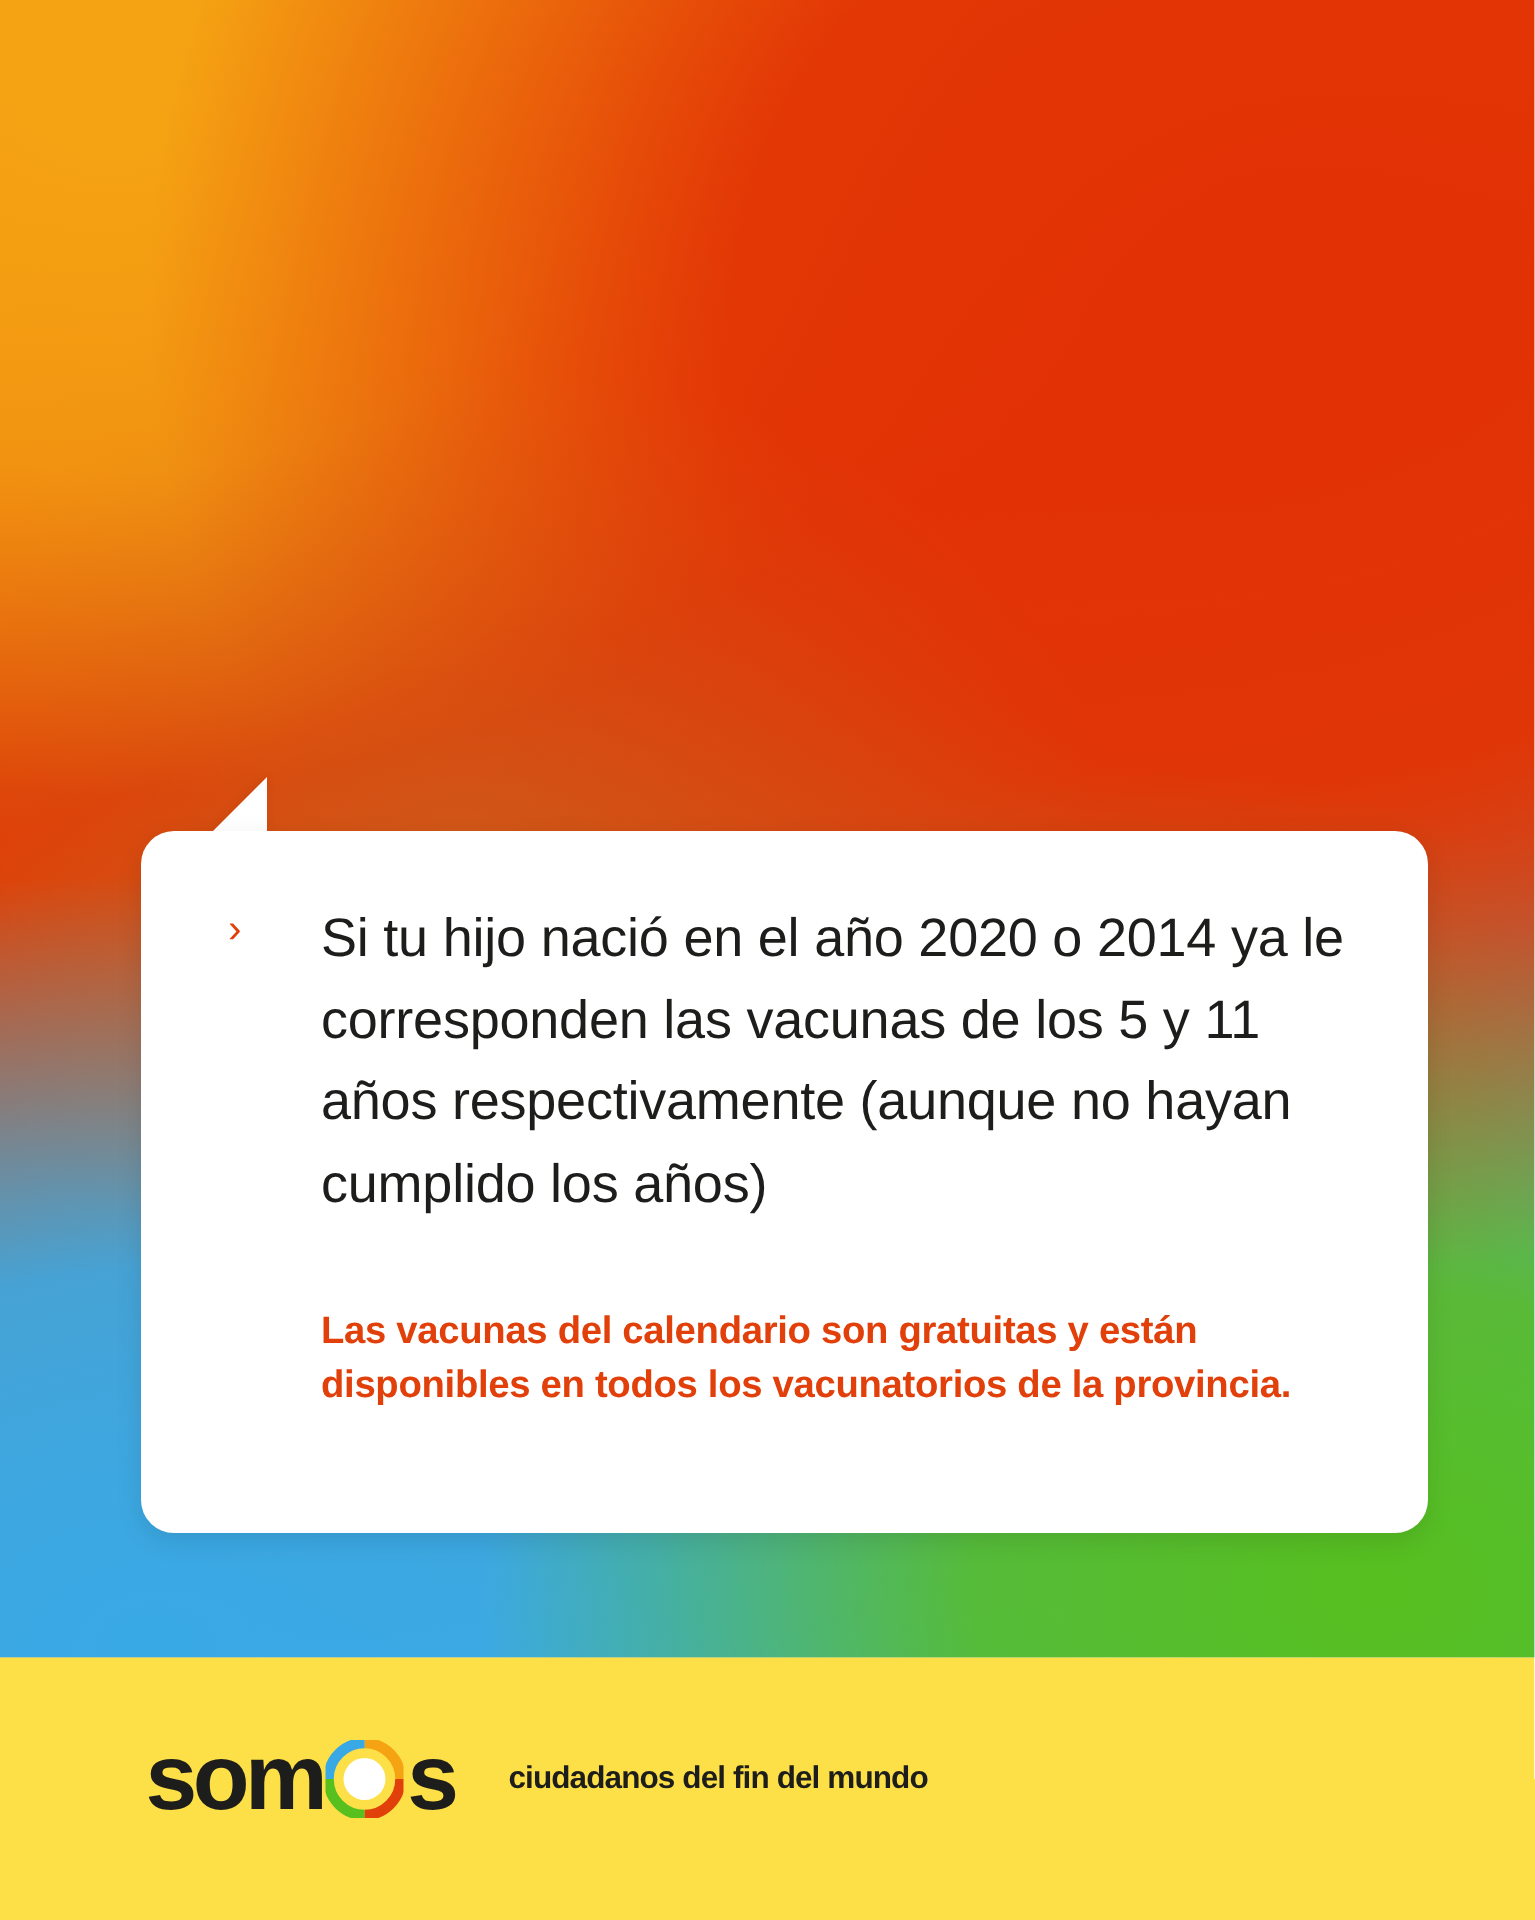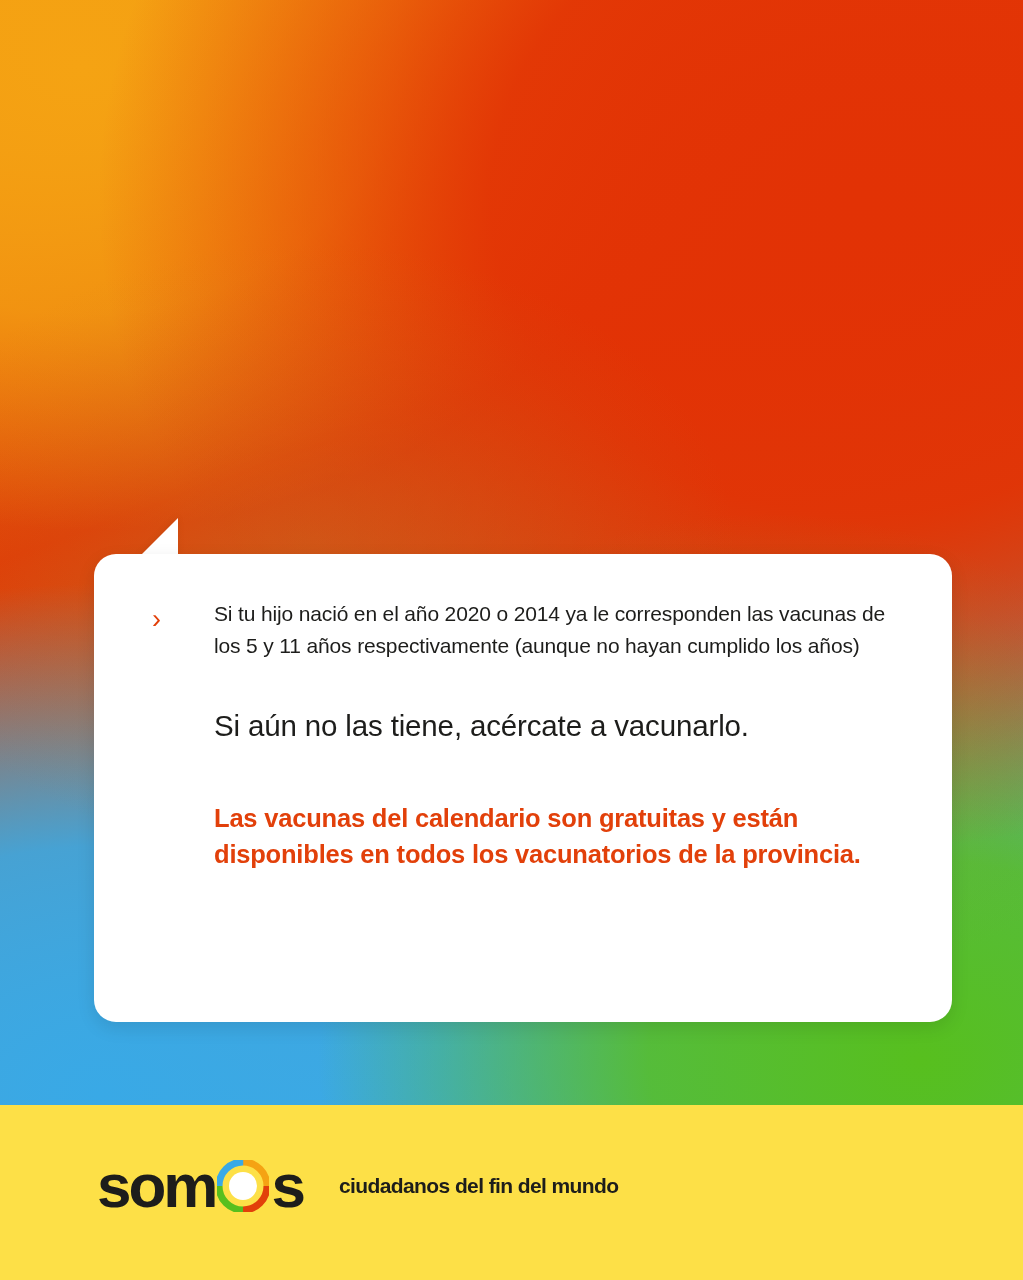--- a/index.html
+++ b/index.html
@@ -96,21 +96,21 @@
     top: 8px;
     color: #e2400a;
     font-size: 27px;
     line-height: 1;
     font-weight: 400;
   }
 
   .para-main {
     margin-left: 62px;
     color: #1d1d1b;
-    font-size: 21px;
+    font-size: 36px;
     line-height: 1.52;
     font-weight: 400;
     letter-spacing: -0.15px;
   }
 
   .para-second {
     margin-left: 62px;
     margin-top: 42px;
     color: #1d1d1b;
     font-size: 29.5px;
@@ -179,21 +179,20 @@
 
   <div class="art-panel"></div>
 
 
   <div class="callout-tail"></div>
 
   <div class="callout">
     <div class="callout-inner">
       <span class="chev">›</span>
       <p class="para-main">Si tu hijo nació en el año 2020 o 2014 ya le corresponden las vacunas de los 5  y 11 años respectivamente (aunque no hayan cumplido los años)</p>
-      <p class="para-second">Si aún no las tiene, acércate a vacunarlo.</p>
       <p class="para-highlight">Las vacunas del calendario son gratuitas y están disponibles en todos los vacunatorios de la provincia.</p>
     </div>
   </div>
 
   <div class="footer">
     <div class="footer-row">
       <div class="logo">
         <span class="pre">som</span>
         <span class="logo-ring">
           <svg width="52" height="52" viewBox="0 0 52 52" aria-hidden="true">

